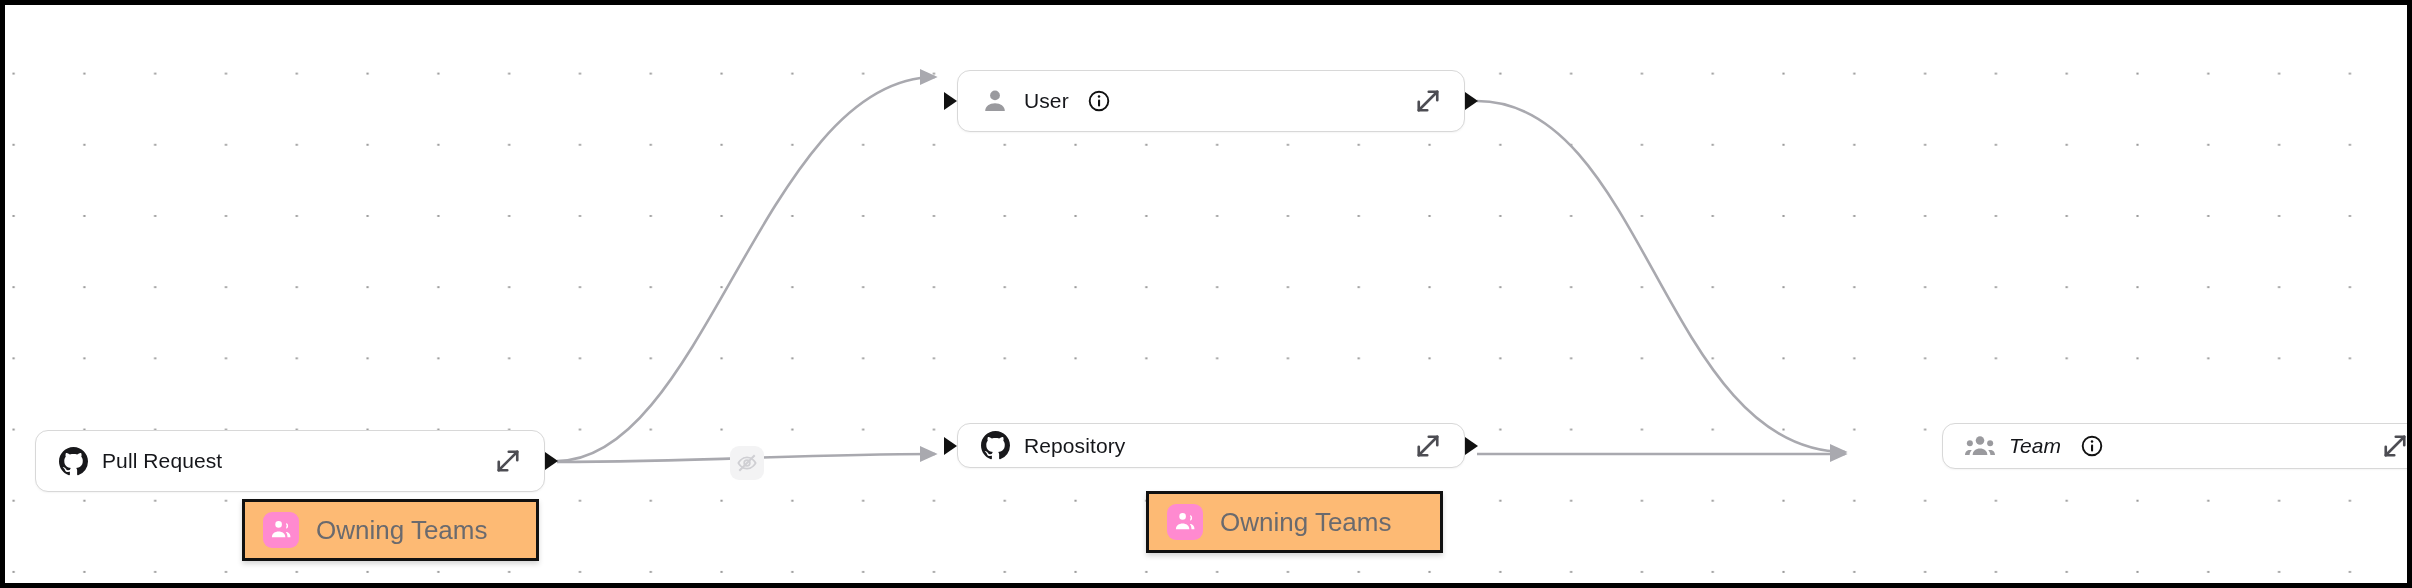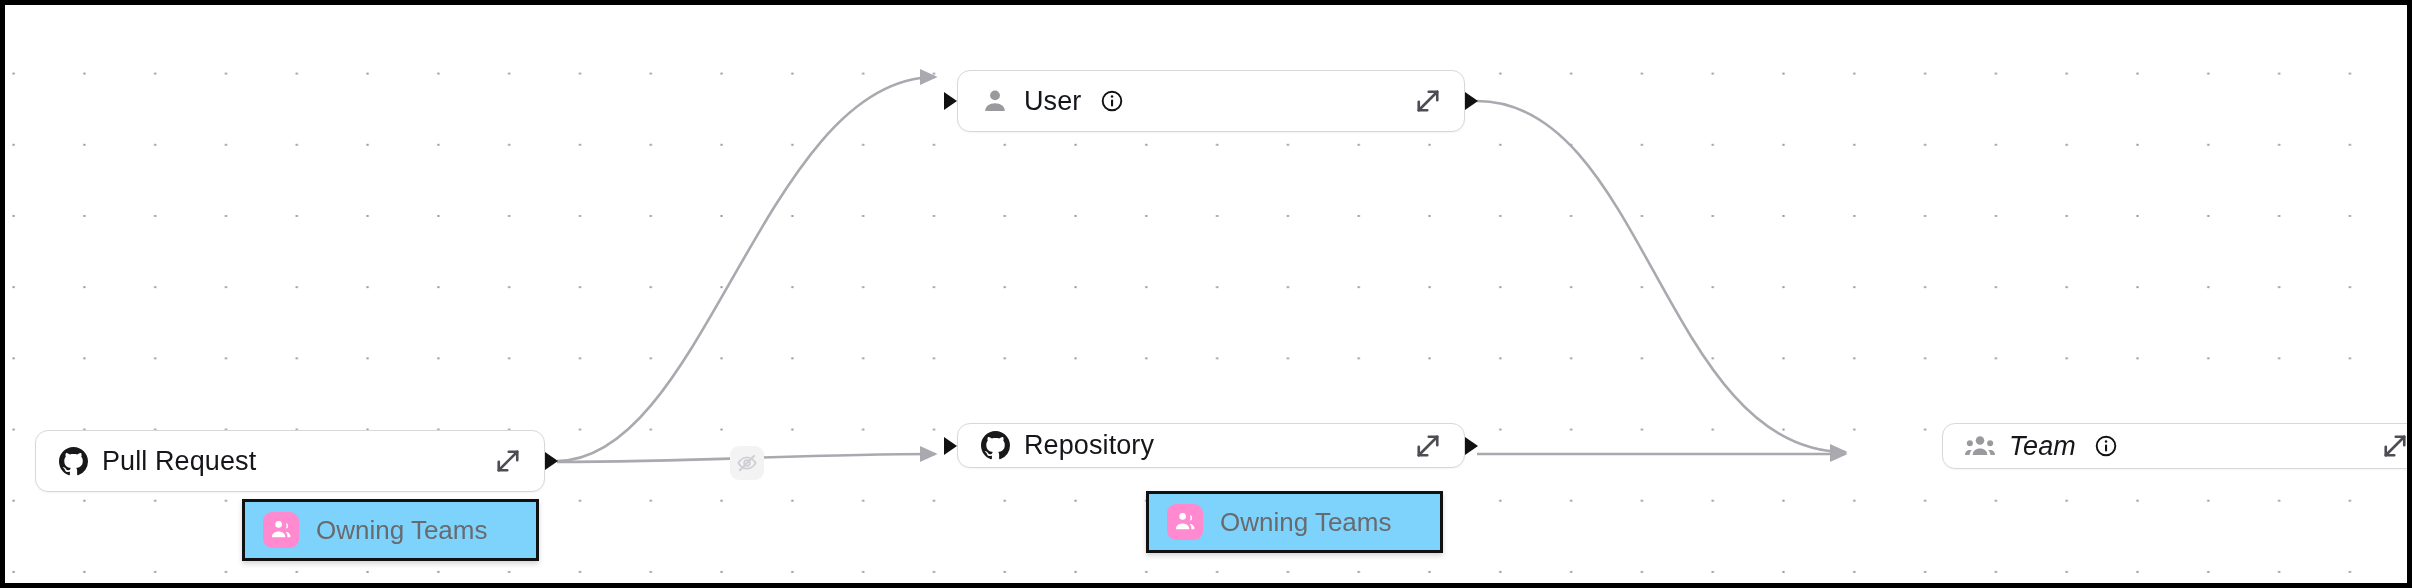--- a/index.html
+++ b/index.html
@@ -64,21 +64,21 @@
   }
   .node-icon {
     width: 30px;
     height: 30px;
     flex: 0 0 30px;
     display: flex;
     align-items: center;
     justify-content: center;
   }
   .node-label {
-    font-size: 27px;
+    font-size: 21px;
     color: #15161a;
     letter-spacing: .1px;
     white-space: nowrap;
   }
   .info-icon {
     width: 25px;
     height: 25px;
     flex: 0 0 25px;
     display: flex;
     align-items: center;
@@ -105,21 +105,21 @@
     top: 50%;
     transform: translateY(-50%);
   }
   .handle.src { right: -14px; }
   .handle.tgt { left: -14px; }
 
   
   .chip {
     position: absolute;
     box-sizing: border-box;
-    background: #7dd3fc;
+    background: #fdba74;
     border: 3px solid #111111;
     display: flex;
     align-items: center;
     gap: 17px;
     padding: 0 22px 0 18px;
     box-shadow: 0 3px 5px rgba(0,0,0,0.16);
   }
   .chip-icon {
     width: 36px;
     height: 36px;

